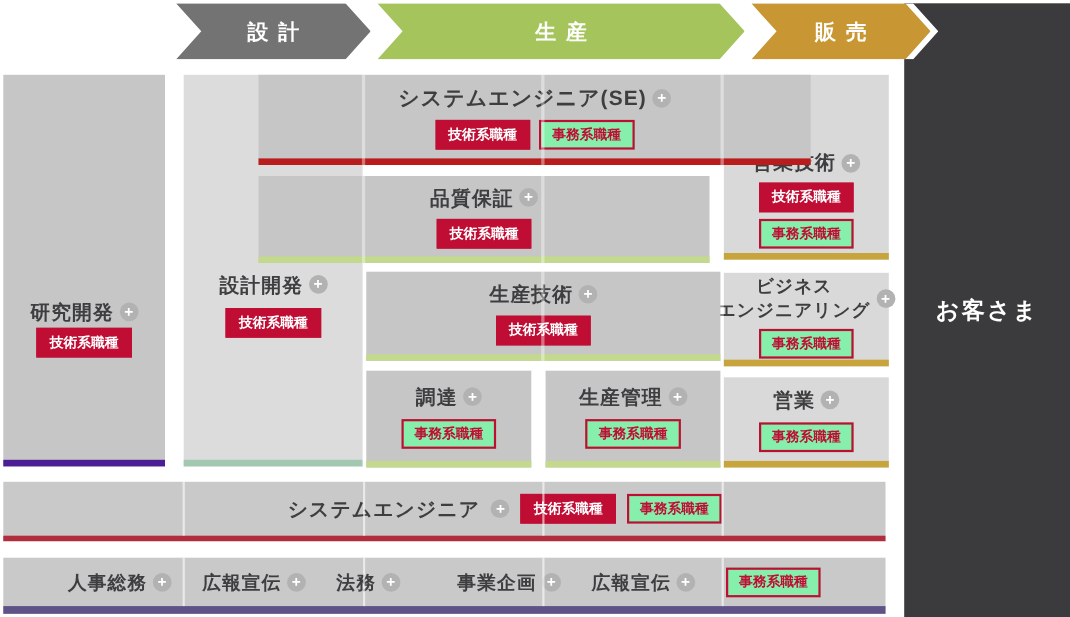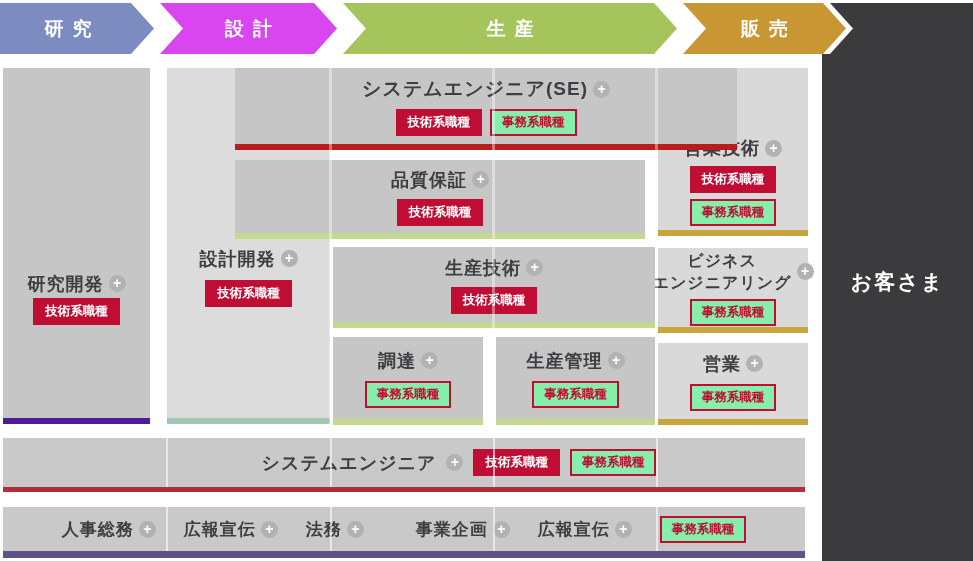--- a/index.html
+++ b/index.html
@@ -65,24 +65,21 @@
 <body>
 
 <div class="stage">
 
   <div class="customer">
     <span>お客さま</span>
   </div>
 
   <div class="chev-gap" style="left:690px; width:163px;"></div>
 
-  <div class="chev first" style="left:0; width:154px; background:#7c8bc0; padding-right:18px;">
-    <span>研究</span>
-  </div>
-  <div class="chev mid" style="left:160px; width:177px; background:#d946ef;">
+  <div class="chev mid" style="left:160px; width:177px; background:#737373;">
     <span>設計</span>
   </div>
   <div class="chev mid" style="left:343px; width:334px; background:#a5c45c;">
     <span>生産</span>
   </div>
   <div class="chev mid" style="left:683px; width:163px; background:#c89733;">
     <span>販売</span>
   </div>
 
   <div class="strip" id="strip-design">

